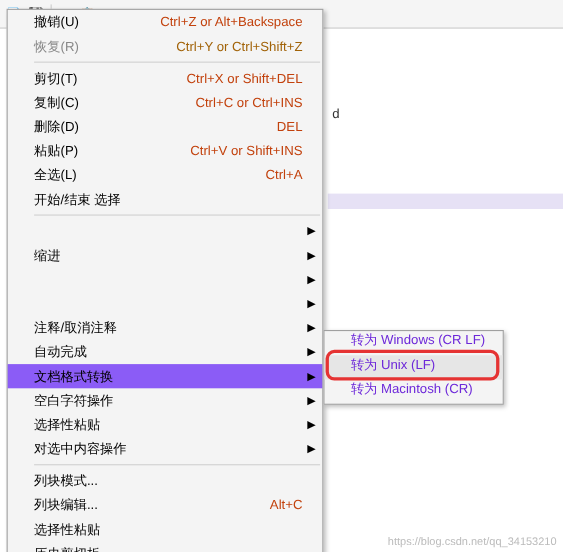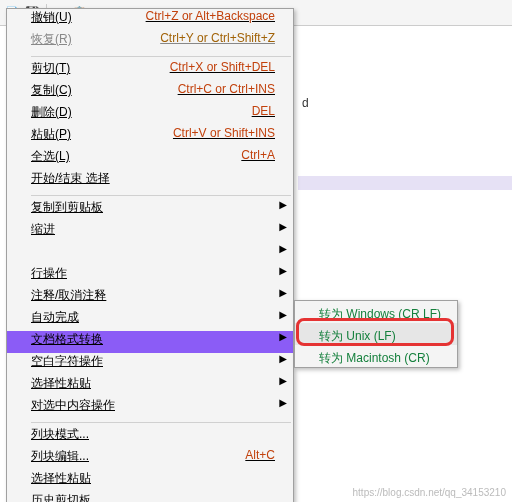--- a/index.html
+++ b/index.html
@@ -3,30 +3,30 @@
 <meta charset="utf-8">
 <style>
   * { box-sizing: border-box; margin: 0; padding: 0; font-family: "Microsoft YaHei", "Segoe UI", Tahoma, sans-serif; font-size: 12px; }
   body { width: 512px; height: 502px; background: #fff; overflow: hidden; position: relative; }
   .toolbar { height: 26px; background: #f5f5f5; border-bottom: 1px solid #ccc; display: flex; align-items: center; padding: 0 4px; gap: 2px; }
   .tb-icon { width: 18px; height: 18px; display: inline-flex; align-items: center; justify-content: center; }
   .tb-sep { width: 1px; height: 18px; background: #ccc; margin: 0 2px; }
   .editor-hint { position: absolute; left: 302px; top: 96px; color: #333; }
   .purple-bar { position: absolute; left: 298px; top: 176px; width: 214px; height: 14px; background: #e6e1f5; }
   .menu { position: absolute; left: 6px; top: 8px; width: 288px; background: #f4f4f4; border: 1px solid #a0a0a0; box-shadow: 2px 2px 4px rgba(0,0,0,0.25); }
-  .menu-item { display: flex; align-items: flex-start; height: 22px; padding: 0 18px 0 24px; color: #000; position: relative; text-decoration: underline; }
+  .menu-item { display: flex; align-items: center; height: 22px; padding: 0 18px 0 24px; color: #000; position: relative; }
   .menu-item.disabled { color: #888; }
   .menu-item.highlight { background: #8b5cf6; }
   .menu-label { flex: 1; white-space: nowrap; }
   .menu-shortcut { margin-left: auto; color: #c2410c; white-space: nowrap; }
   .menu-item.disabled .menu-shortcut { color: #a16207; }
   .menu-arrow { position: absolute; right: 6px; font-size: 10px; }
   .menu-sep { height: 1px; background: #d0d0d0; margin: 3px 2px 3px 24px; }
   .submenu { position: absolute; left: 294px; top: 300px; width: 164px; background: #f4f4f4; border: 1px solid #a0a0a0; box-shadow: 2px 2px 4px rgba(0,0,0,0.25); }
-  .sub-item { display: flex; align-items: flex-end; height: 22px; padding: 0 12px 0 24px; color: #15803d; }
+  .sub-item { display: flex; align-items: flex-start; height: 22px; padding: 0 12px 0 24px; color: #6d28d9; }
   .sub-item.hover { background: #e6e6e6; }
   .red-ring { position: absolute; border: 3px solid #e53333; border-radius: 8px; pointer-events: none; }
   .red-ring.r1 { left: 296px; top: 318px; width: 158px; height: 28px; }
   .watermark { position: absolute; right: 6px; bottom: 4px; color: #bbb; font-size: 10px; text-align: center; }
 </style>
 </head>
 <body>
 
 <div class="toolbar">
   <span class="tb-icon">📄</span>
@@ -67,32 +67,30 @@
     </div>
     <div class="menu-item">
       <span class="menu-label">全选(L)</span>
       <span class="menu-shortcut">Ctrl+A</span>
     </div>
     <div class="menu-item">
       <span class="menu-label">开始/结束 选择</span>
     </div>
     <div class="menu-sep"></div>
     <div class="menu-item">
-      <span class="menu-label">复制到剪贴板</span>
       <span class="menu-arrow">▶</span>
     </div>
     <div class="menu-item">
       <span class="menu-label">缩进</span>
       <span class="menu-arrow">▶</span>
     </div>
     <div class="menu-item">
       <span class="menu-arrow">▶</span>
     </div>
     <div class="menu-item">
-      <span class="menu-label">行操作</span>
       <span class="menu-arrow">▶</span>
     </div>
     <div class="menu-item">
       <span class="menu-label">注释/取消注释</span>
       <span class="menu-arrow">▶</span>
     </div>
     <div class="menu-item">
       <span class="menu-label">自动完成</span>
       <span class="menu-arrow">▶</span>
     </div>

